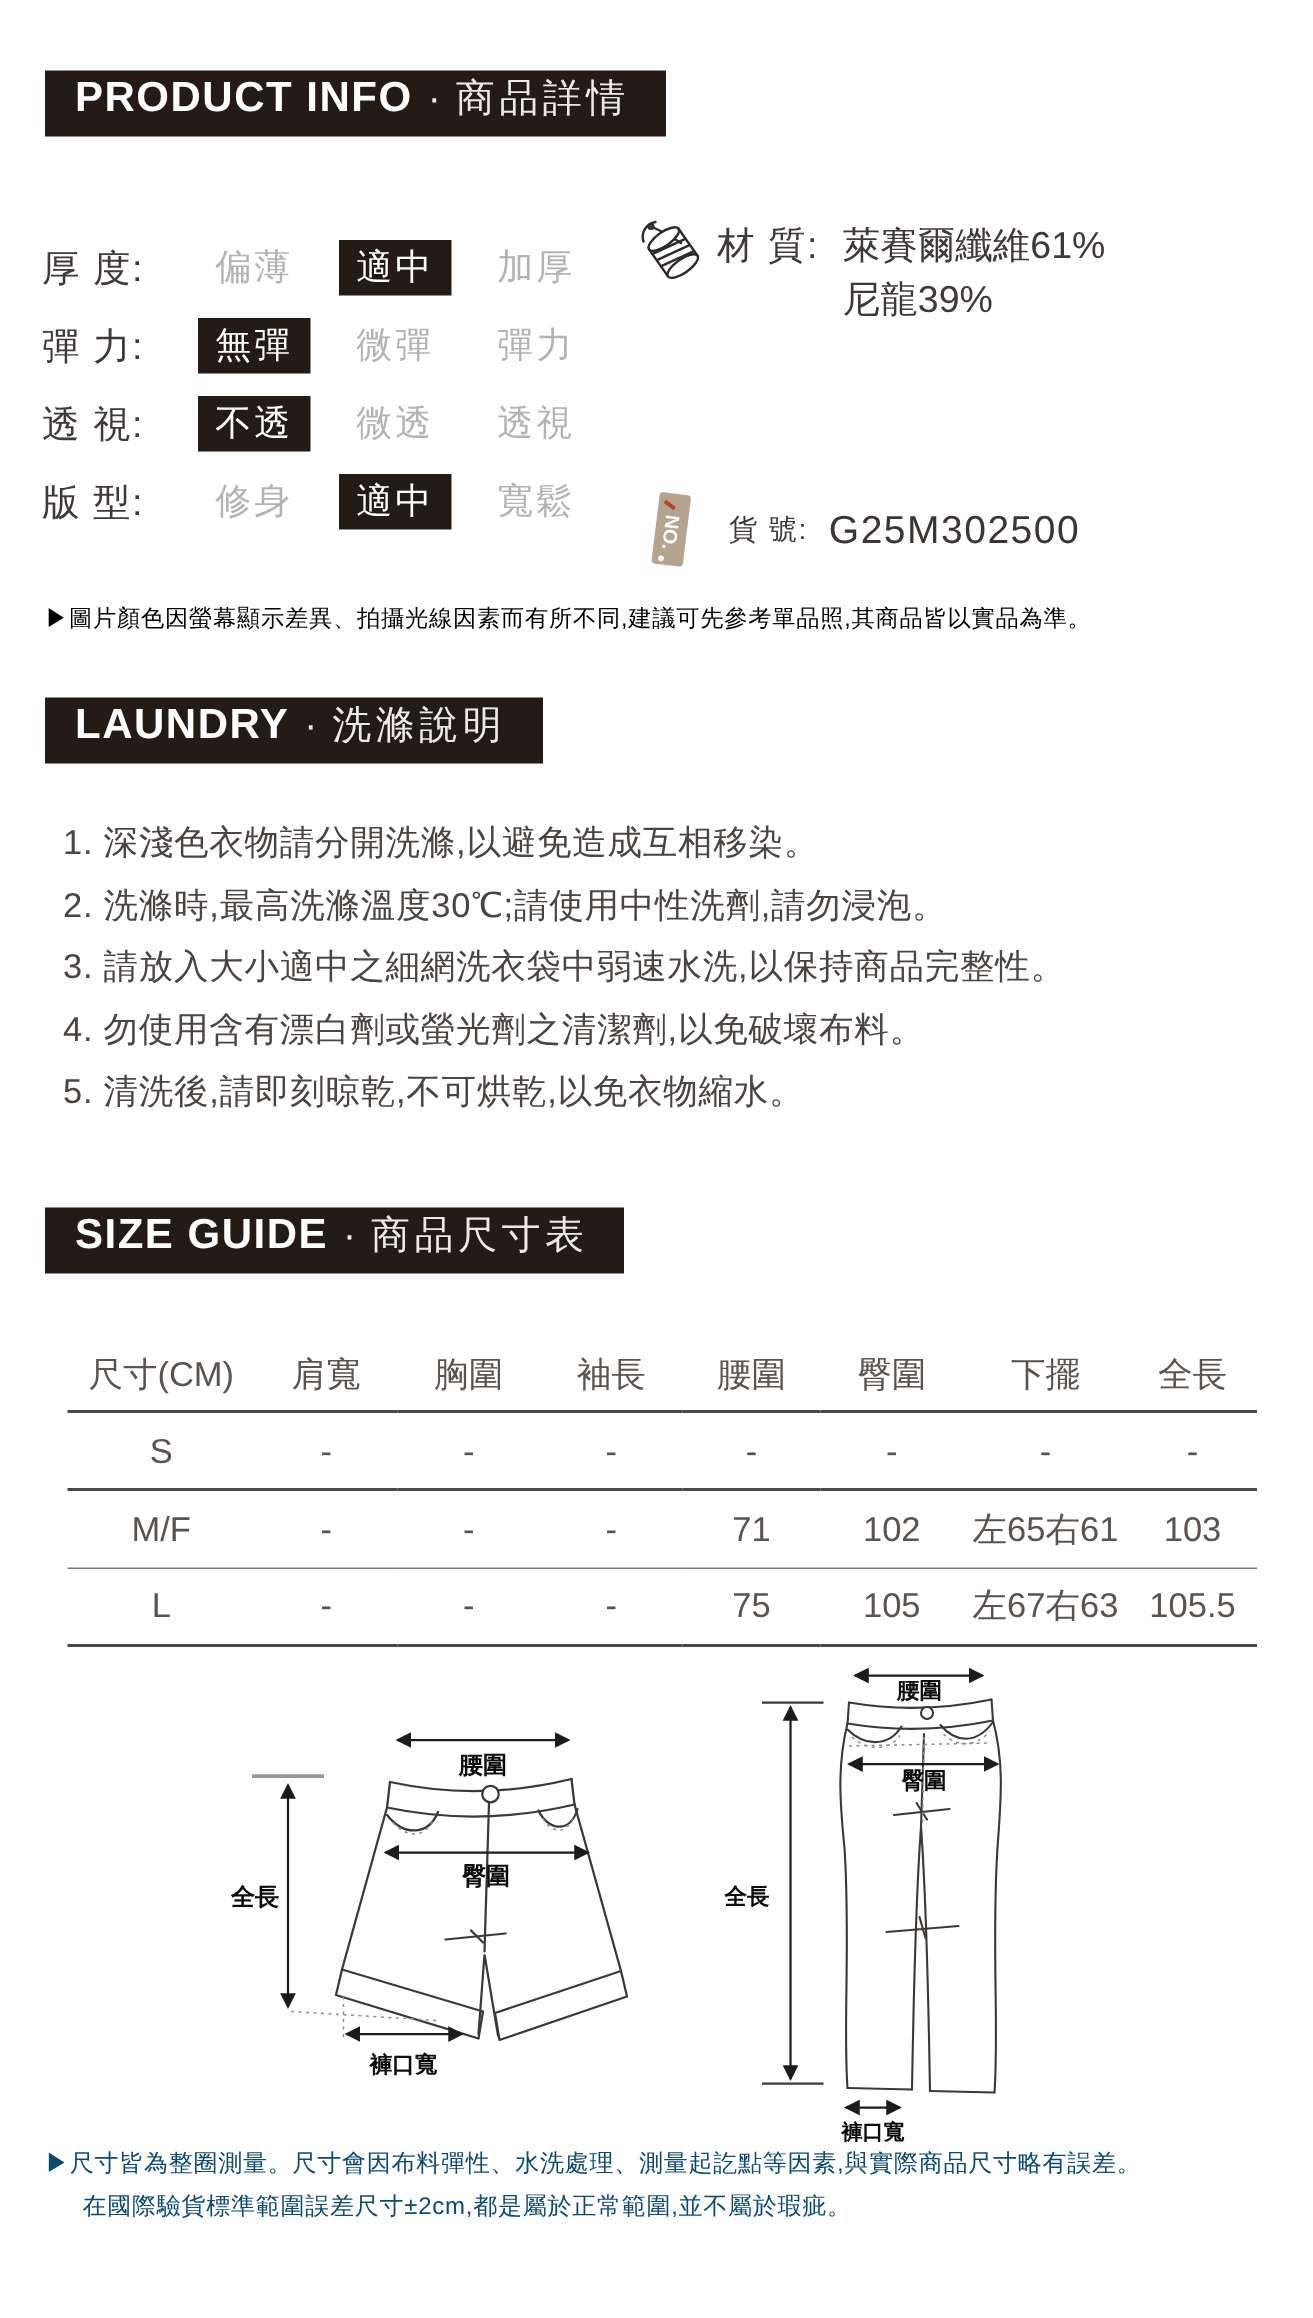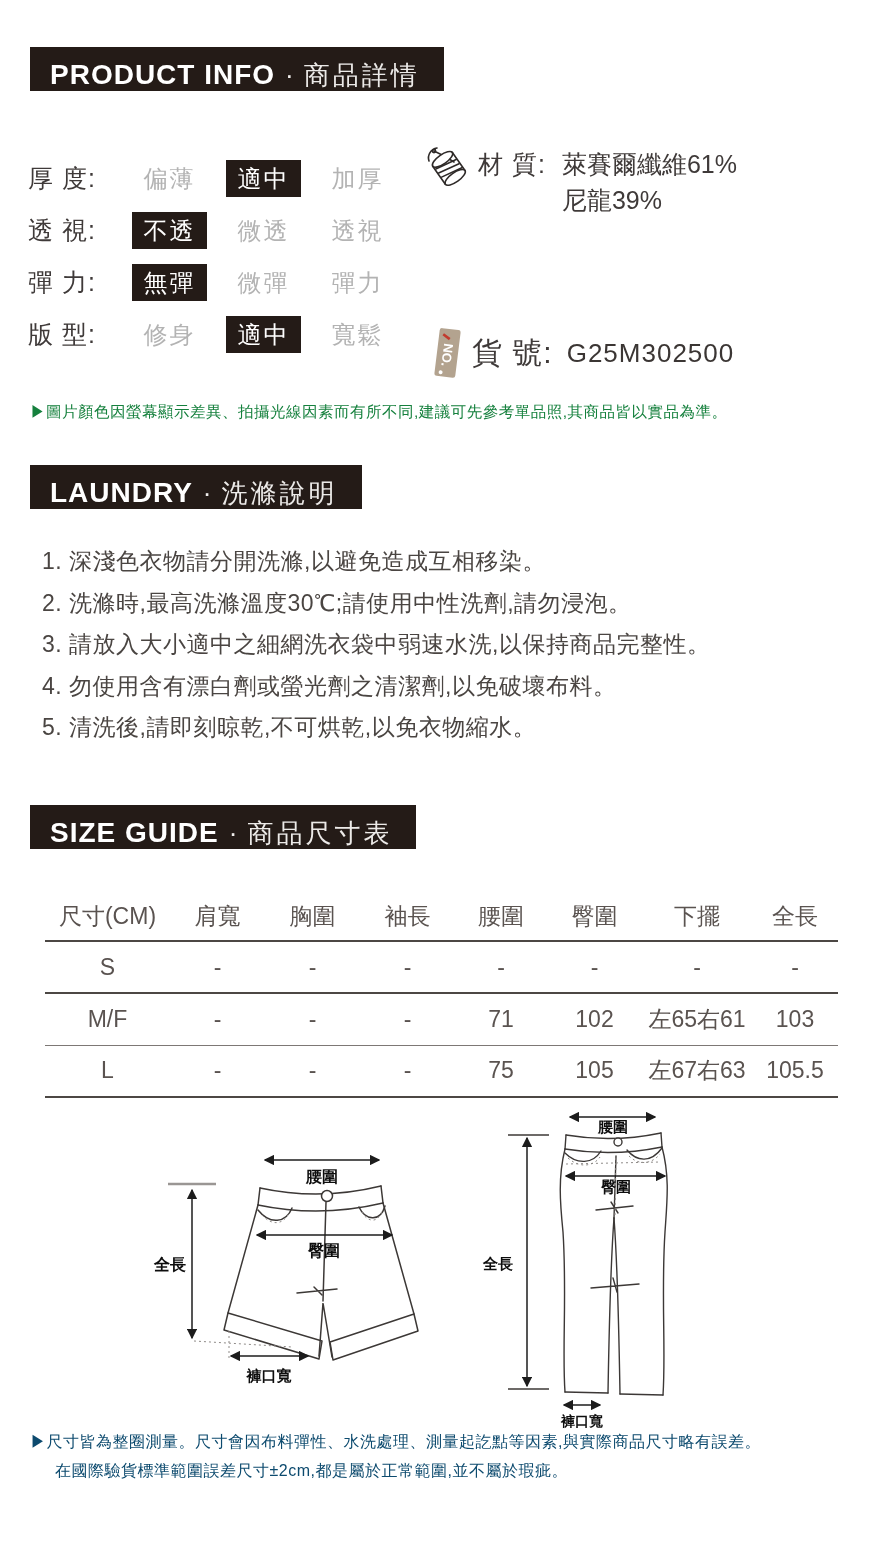--- a/index.html
+++ b/index.html
@@ -6,21 +6,21 @@
   html,body { background:#ffffff; }
   body {
     width:875px; height:1545px; position:relative;
     font-family:"Liberation Sans", sans-serif;
     color:#3f3a39;
   }
   .page { position:relative; width:875px; height:1545px; overflow:hidden; background:#fff; }
 
   
   .section-header {
-    position:absolute; left:30px; height:44px; line-height:56px;
+    position:absolute; left:30px; height:44px; line-height:36px;
     background:var(--header-bg, #241b17); color:#fff;
     padding:0 24px 0 20px; white-space:nowrap;
   }
   .section-header .en { font-weight:bold; font-size:28px; letter-spacing:1px; }
   .section-header .sep { font-size:26px; margin:0 10px; color:#f0eeec; }
   .section-header .zh { font-size:26px; letter-spacing:3px; color:#eceae8; font-weight:normal; }
   .hdr-product { top:47px; }
   .hdr-laundry { top:465px; }
   .hdr-size   { top:805px; }
 
@@ -34,24 +34,24 @@
   }
   .attr-opt.selected { background:var(--selected-bg,#241b17); color:var(--selected-text,#fff); }
 
   
   .material { position:absolute; left:426px; top:146px; display:flex; align-items:flex-start; }
   .material .icon { width:48px; height:48px; flex:0 0 auto; margin-top:-2px; }
   .material .label { font-size:25px; margin-left:4px; line-height:36px; letter-spacing:1px; }
   .material .value { font-size:25px; margin-left:16px; line-height:36px; }
   .itemno { position:absolute; left:428px; top:324px; display:flex; align-items:center; }
   .itemno .icon { width:40px; height:58px; flex:0 0 auto; }
-  .itemno .label { font-size:30px; margin-left:4px; letter-spacing:1px; }
+  .itemno .label { font-size:19px; margin-left:18px; letter-spacing:1px; }
   .itemno .value { font-size:26px; margin-left:14px; letter-spacing:1px; color:#3b3634; }
 
-  .note-1 { position:absolute; left:30px; top:402px; font-size:15.5px; color:#15803d; letter-spacing:0.5px; }
+  .note-1 { position:absolute; left:30px; top:402px; font-size:15.5px; color:#000000; letter-spacing:0.5px; }
 
   
   .laundry-list { position:absolute; left:42px; top:541px; list-style:none; }
   .laundry-list li { font-size:23px; line-height:41.5px; color:#4a4542; letter-spacing:0.5px; }
 
   
   .size-table { position:absolute; left:45px; top:893px; width:793px; border-collapse:collapse; color:var(--table-text,#5a5350); }
   .size-table th { font-weight:normal; font-size:23px; height:48px; vertical-align:middle; text-align:center; }
   .size-table td { font-size:23px; height:52px; vertical-align:middle; text-align:center; }
   .size-table thead tr { border-bottom:2px solid #4c4744; }
@@ -79,30 +79,30 @@
   </div>
 
   <div class="attrs">
     <div class="attr-row">
       <span class="attr-label">厚 度:</span>
       <span class="attr-opt">偏薄</span>
       <span class="attr-opt selected">適中</span>
       <span class="attr-opt">加厚</span>
     </div>
     <div class="attr-row">
+      <span class="attr-label">彈 力:</span>
+      <span class="attr-opt selected">無彈</span>
+      <span class="attr-opt">微彈</span>
+      <span class="attr-opt">彈力</span>
+    </div>
+    <div class="attr-row">
       <span class="attr-label">透 視:</span>
       <span class="attr-opt selected">不透</span>
       <span class="attr-opt">微透</span>
       <span class="attr-opt">透視</span>
-    </div>
-    <div class="attr-row">
-      <span class="attr-label">彈 力:</span>
-      <span class="attr-opt selected">無彈</span>
-      <span class="attr-opt">微彈</span>
-      <span class="attr-opt">彈力</span>
     </div>
     <div class="attr-row">
       <span class="attr-label">版 型:</span>
       <span class="attr-opt">修身</span>
       <span class="attr-opt selected">適中</span>
       <span class="attr-opt">寬鬆</span>
     </div>
   </div>
 
   <div class="material">

